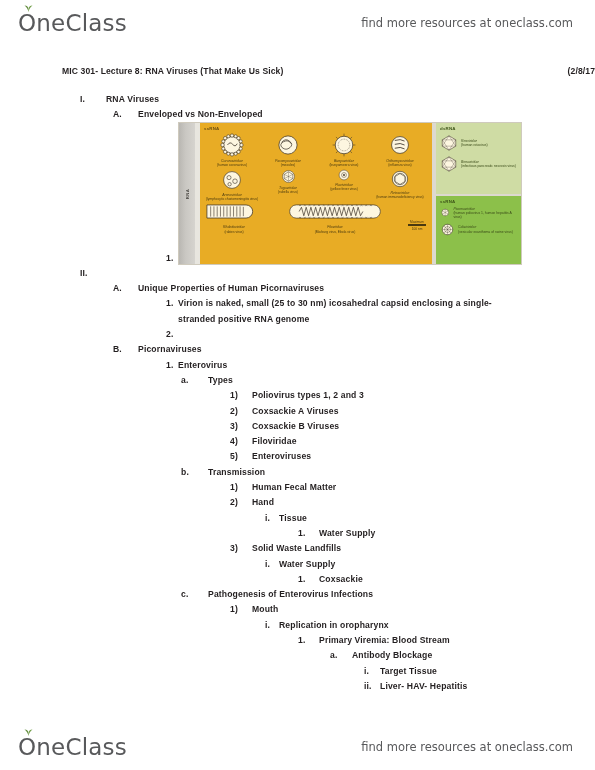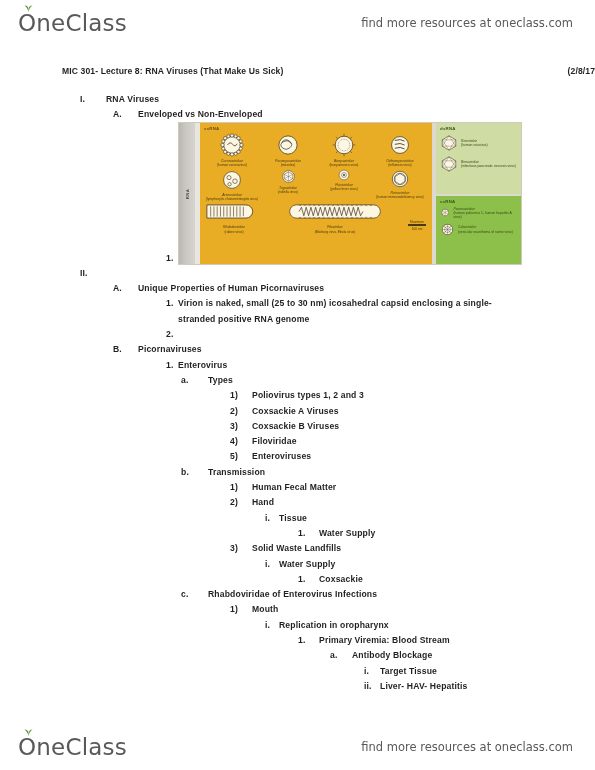--- a/index.html
+++ b/index.html
@@ -383,21 +383,21 @@
     <span class="marker">i.</span>
     <span class="txt">Water Supply</span>
   </div>
   <div class="ol-row lvl-7">
     <span class="marker">1.</span>
     <span class="txt">Coxsackie</span>
   </div>
 
   <div class="ol-row lvl-4">
     <span class="marker">c.</span>
-    <span class="txt">Rhabdoviridae of Enterovirus Infections</span>
+    <span class="txt">Pathogenesis of Enterovirus Infections</span>
   </div>
   <div class="ol-row lvl-5">
     <span class="marker">1)</span>
     <span class="txt">Mouth</span>
   </div>
   <div class="ol-row lvl-6">
     <span class="marker">i.</span>
     <span class="txt">Replication in oropharynx</span>
   </div>
   <div class="ol-row lvl-7">

